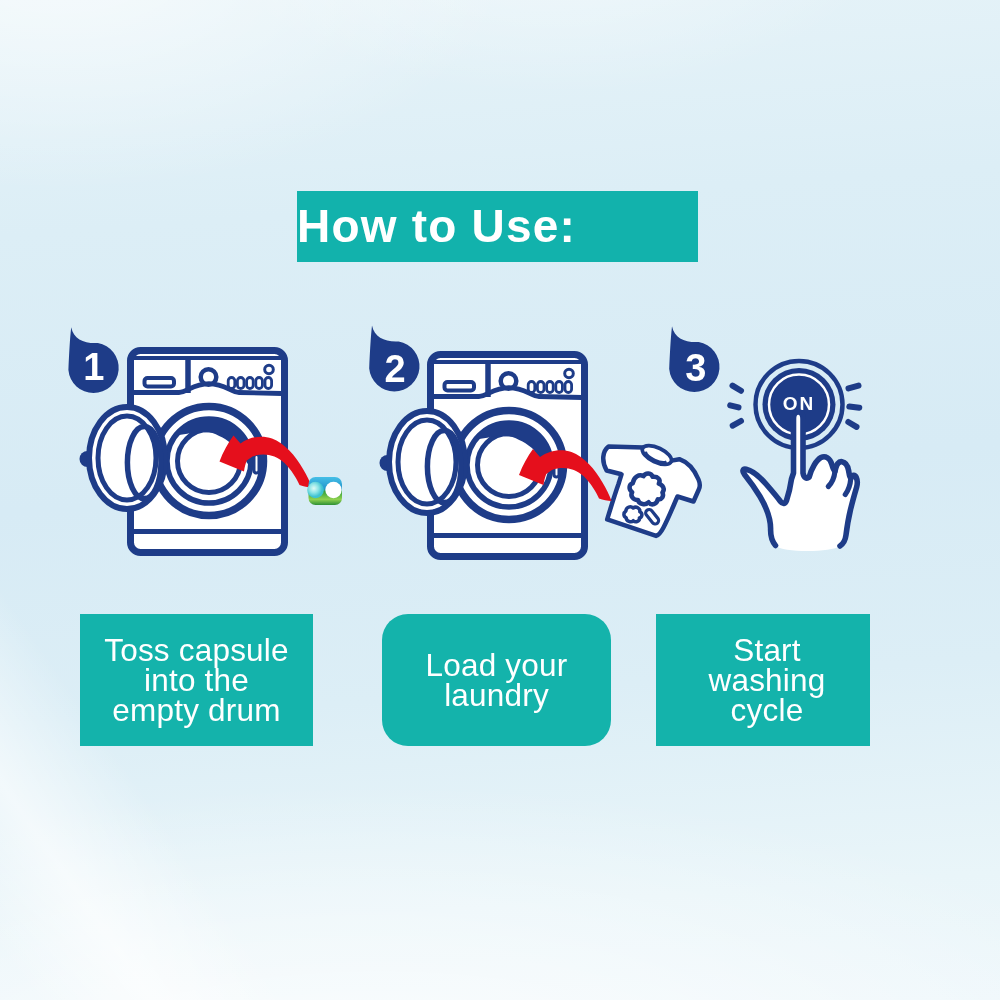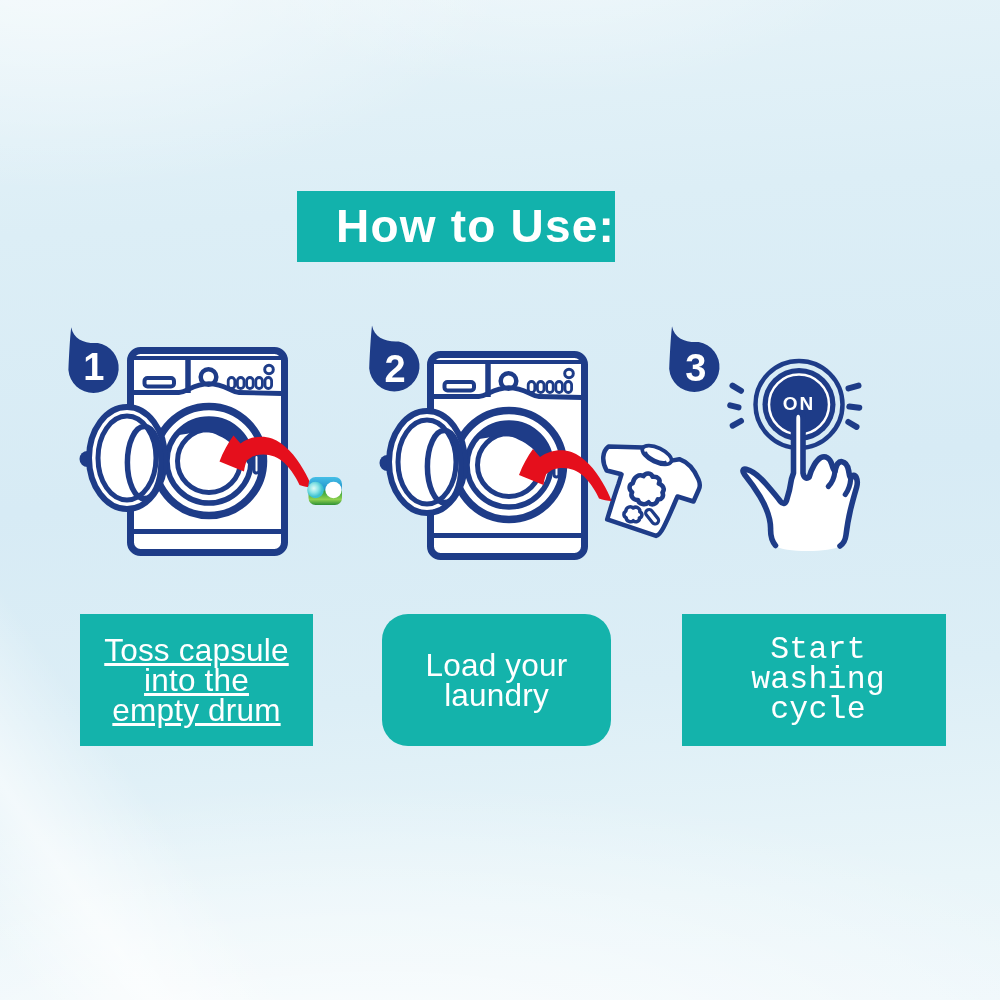--- a/index.html
+++ b/index.html
@@ -6,28 +6,28 @@
   *{-webkit-font-smoothing:antialiased;}
   body{width:1000px;height:1000px;overflow:hidden;position:relative;
     font-family:"Liberation Sans", sans-serif;
     background:
       linear-gradient(55deg, rgba(255,255,255,0) 2%, rgba(255,255,255,0.6) 9%, rgba(255,255,255,0) 17%),
       radial-gradient(1300px 540px at 38% 114%, rgba(255,255,255,0.95), rgba(255,255,255,0) 66%),
       radial-gradient(650px 330px at 6% -4%, rgba(255,255,255,0.65), rgba(255,255,255,0) 70%),
       radial-gradient(500px 250px at 55% -8%, rgba(255,255,255,0.5), rgba(255,255,255,0) 70%),
       linear-gradient(176deg, #e6f3f8 0%, #dceef6 22%, #d7ebf5 48%, #dceef6 68%, #e9f5f9 88%, #eef7fb 100%);
   }
-  .hdr{position:absolute;left:297px;top:191px;width:318px;height:71px;background:#12b2ac;
-    color:#fff;font-size:46px;font-weight:bold;text-align:right;line-height:70px;letter-spacing:1.2px;transform:translateZ(0);}
+  .hdr{position:absolute;left:297px;top:191px;width:401px;height:71px;background:#12b2ac;
+    color:#fff;font-size:46px;font-weight:bold;text-align:left;line-height:70px;letter-spacing:1.2px;transform:translateZ(0);}
   .box{position:absolute;top:614px;height:132px;background:#14b3ab;color:#fff;
     display:flex;align-items:center;justify-content:center;text-align:center;
     font-size:31.5px;line-height:30px;letter-spacing:0.2px;padding-top:0;transform:translateZ(0);}
-  .b1{left:80px;width:233px;text-decoration:underline;}
+  .b1{left:80px;width:233px;}
   .b2{left:382px;width:229px;border-radius:26px;}
-  .b3{left:682px;width:264px;padding-left:8px;box-sizing:border-box;font-family:Liberation Mono, monospace;}
+  .b3{left:656px;width:214px;padding-left:8px;box-sizing:border-box;}
   svg.main{position:absolute;left:0;top:0;transform:translateZ(0);}
 </style>
 </head>
 <body>
 <div class="hdr">How to Use:</div>
 <div class="box b1">Toss capsule<br>into the<br>empty drum</div>
 <div class="box b2">Load your<br>laundry</div>
 <div class="box b3">Start<br>washing<br>cycle</div>
 <svg class="main" width="1000" height="1000" viewBox="0 0 1000 1000">
 <defs>

